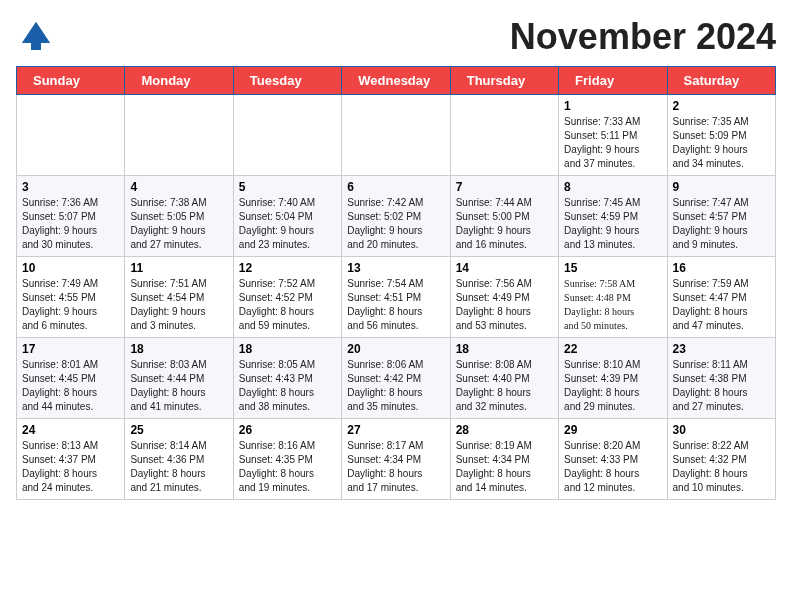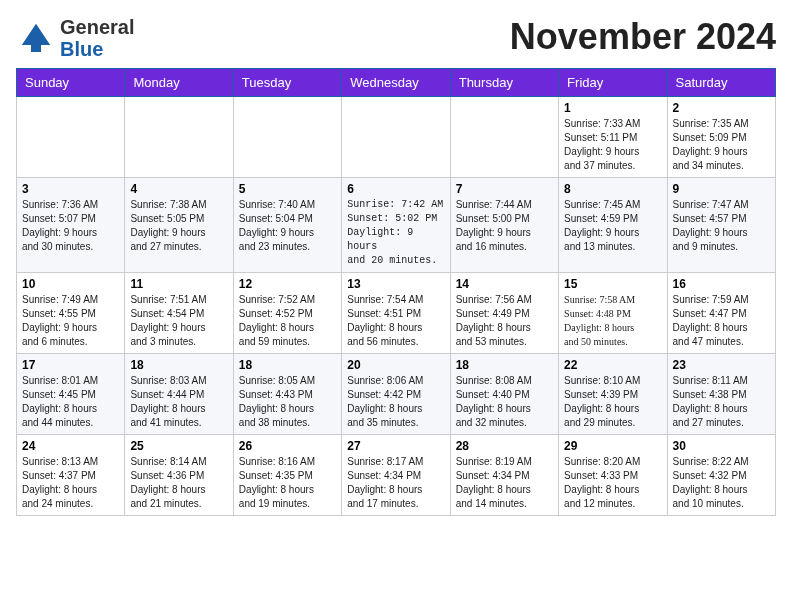--- a/index.html
+++ b/index.html
@@ -27,26 +27,26 @@
     .location {
       font-size: 16px;
       color: #444;
     }
     .calendar {
       width: 100%;
       border-collapse: collapse;
       font-size: 11px;
     }
     .calendar th {
-      background: #6d28d9;
+      background: #ef4444;
       color: #fff;
-      padding: 6px 8px;
+      padding: 6px 16px;
       text-align: left;
       font-size: 13px;
-      font-weight: normal;
+      font-weight: bold;
       border: 1px solid #1a5fa8;
     }
     .calendar td {
       border: 1px solid #ccc;
       vertical-align: top;
       padding: 4px 5px;
       width: 108px;
       min-height: 80px;
       background: #fff;
     }
@@ -83,24 +83,20 @@
 </head>
 <body>
 
 <div class="header">
   <div class="logo-wrapper">
     <svg class="logo-svg" width="40" height="40" viewBox="0 0 40 40">
       <polygon points="20,4 36,28 4,28" fill="#1a5fa8"></polygon>
       <polygon points="20,4 36,28 4,28" fill="none" stroke="#fff" stroke-width="2"></polygon>
       <rect x="15" y="24" width="10" height="10" fill="#1a5fa8"></rect>
     </svg>
-    <div class="logo-name">
-      <span style="font-size:20px;font-weight:bold;color:#333;">General</span>
-      <span style="font-size:20px;font-weight:bold;color:#1a5fa8;">Blue</span>
-    </div>
   </div>
   <div class="title-block">
     <div class="month-title">November 2024</div>
   </div>
 </div>
 
 <table class="calendar">
   <thead>
     <tr>
     <th>Sunday</th>
@@ -151,21 +147,21 @@
         </td>
         <td>
           <span class="day-num">5</span>
           <div class="day-info" style="white-space: pre-line;">Sunrise: 7:40 AM
 Sunset: 5:04 PM
 Daylight: 9 hours
 and 23 minutes.</div>
         </td>
         <td>
           <span class="day-num">6</span>
-          <div class="day-info" style="white-space: pre-line; font-family: Liberation Mono, monospace;">Sunrise: 7:42 AM
+          <div class="day-info" style="white-space: pre-line;">Sunrise: 7:42 AM
 Sunset: 5:02 PM
 Daylight: 9 hours
 and 20 minutes.</div>
         </td>
         <td>
           <span class="day-num">7</span>
           <div class="day-info" style="white-space: pre-line;">Sunrise: 7:44 AM
 Sunset: 5:00 PM
 Daylight: 9 hours
 and 16 minutes.</div>

